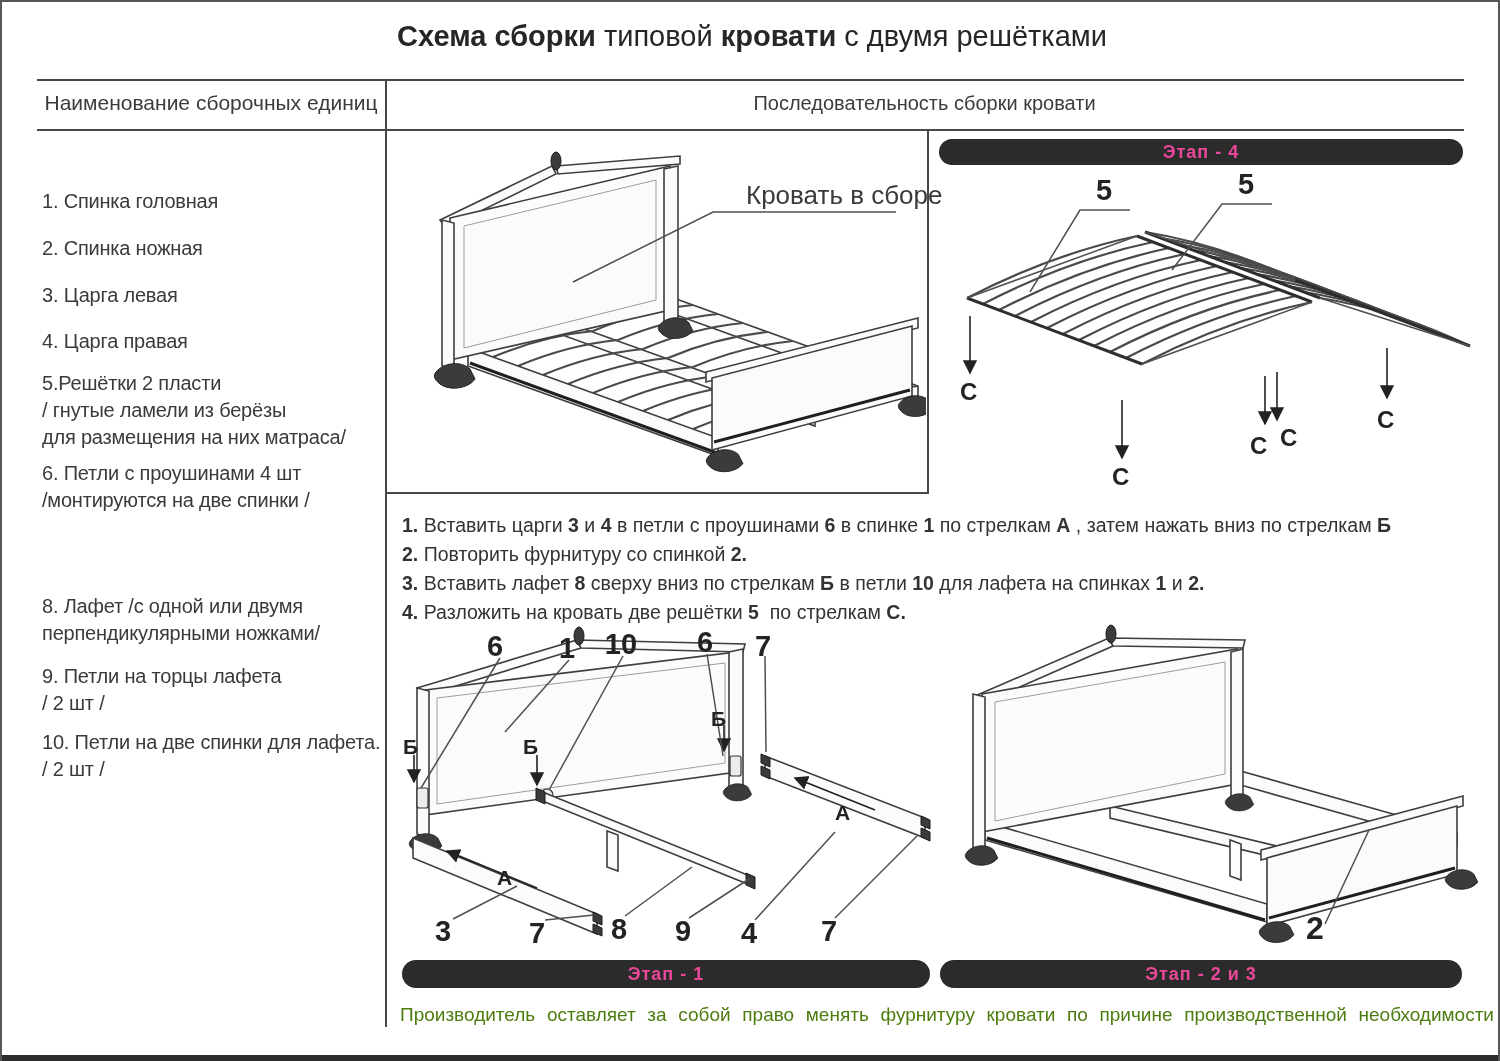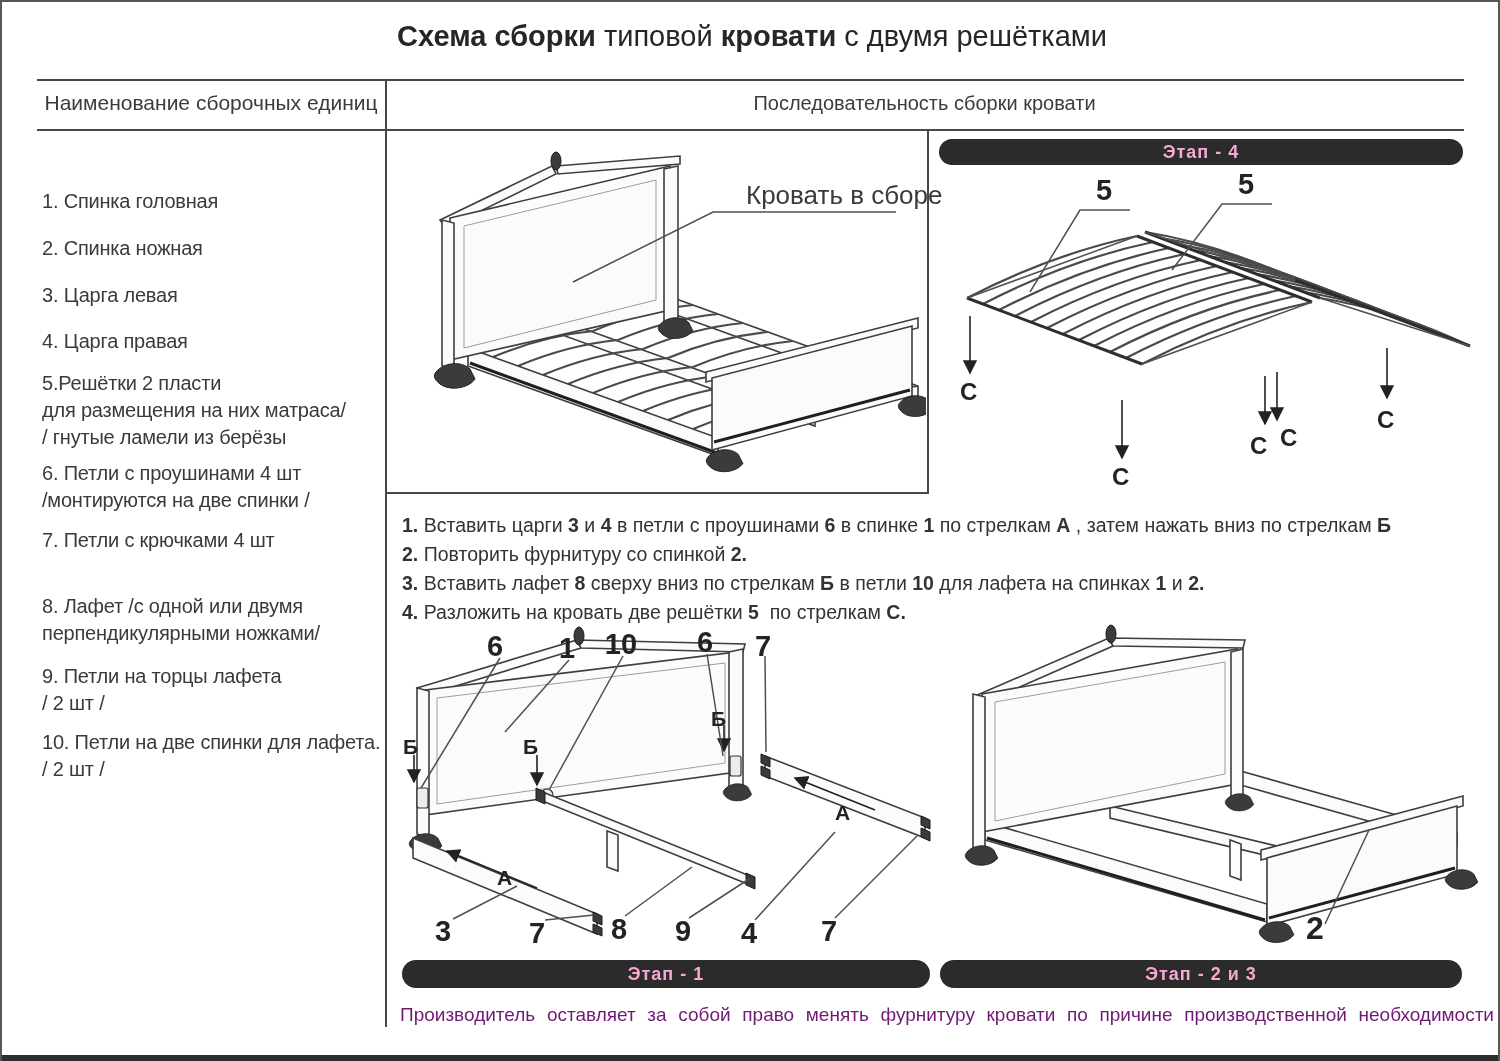--- a/index.html
+++ b/index.html
@@ -9,24 +9,24 @@
     box-sizing:border-box; border-top:2px solid #565656; border-left:2px solid #565656; border-right:2px solid #565656;
     overflow:hidden;
   }
   .bottom-bar{position:absolute; left:0; top:1053px; width:1500px; height:8px; background:#2d2d2d;}
   .hline{position:absolute; height:2px; background:#474747;}
   .vline{position:absolute; width:2px; background:#474747;}
   .title{position:absolute; left:0; top:18px; width:1500px; text-align:center; font-size:29px; color:#262626; white-space:pre-wrap;}
   .seg-b{font-weight:700;}
   .col-header{position:absolute; font-size:21px; color:#3c3c3c; text-align:center;}
   .list-item{position:absolute; left:40px; width:345px; font-size:20px; line-height:27px; color:#3a3a3a; letter-spacing:-0.2px;}
-  .badge{position:absolute; height:26px; background:#2b2b2b; border-radius:14px; color:#f9a8d4; font-weight:700;
+  .badge{position:absolute; height:26px; background:#2b2b2b; border-radius:14px; color:#ec4899; font-weight:700;
          font-size:18px; text-align:center; line-height:26px; letter-spacing:1px;}
   .instr{position:absolute; left:400px; width:1095px; font-size:19.5px; line-height:29px; color:#333; white-space:pre-wrap;}
-  .footer{position:absolute; left:398px; top:1002px; width:1094px; font-size:19px; color:#701a75;
+  .footer{position:absolute; left:398px; top:1002px; width:1094px; font-size:19px; color:#4d7c0f;
           text-align:justify; text-align-last:justify; word-spacing:4px;}
   .panel{position:absolute;}
   .panel svg{position:absolute; left:0; top:0;}
   .co{position:absolute; font-weight:700; color:#232323; font-size:29px; line-height:1; text-align:center; width:40px;}
   .co-s{position:absolute; font-weight:700; color:#232323; font-size:21px; line-height:1;}
   .co-c{position:absolute; font-weight:700; color:#232323; font-size:24px; line-height:1;}
   .callout-text{position:absolute; font-size:26px; color:#3a3a3a; white-space:nowrap;margin-left:28px;}
   
   .fw{fill:#fbfbfb;stroke:#3e3e3e;stroke-width:1.6;}
   .inl{fill:none;stroke:#9d9d9d;stroke-width:1;}
@@ -61,29 +61,28 @@
       <div>2. Спинка ножная</div>
     </div>
   <div class="list-item" style="top:280px;">
       <div>3. Царга левая</div>
     </div>
   <div class="list-item" style="top:326px;">
       <div>4. Царга правая</div>
     </div>
   <div class="list-item" style="top:368px;">
     <div>5.Решётки  2 пласти</div>
+    <div>/ гнутые ламели из берёзы</div>
     <div>для размещения на них матраса/</div>
-    <div>/ гнутые ламели из берёзы</div>
   </div>
   <div class="list-item" style="top:458px;">
     <div>6. Петли с проушинами 4 шт</div>
     <div>/монтируются на две спинки /</div>
   </div>
   <div class="list-item" style="top:525px;">
-    <div>7. Петли с крючками 4 шт</div>
   </div>
   <div class="list-item" style="top:591px;">
     <div>8. Лафет /с одной или двумя</div>
     <div>перпендикулярными ножками/</div>
   </div>
   <div class="list-item" style="top:661px;">
     <div>9. Петли на торцы лафета</div>
     <div>/ 2 шт /</div>
   </div>
   <div class="list-item" style="top:727px;">

